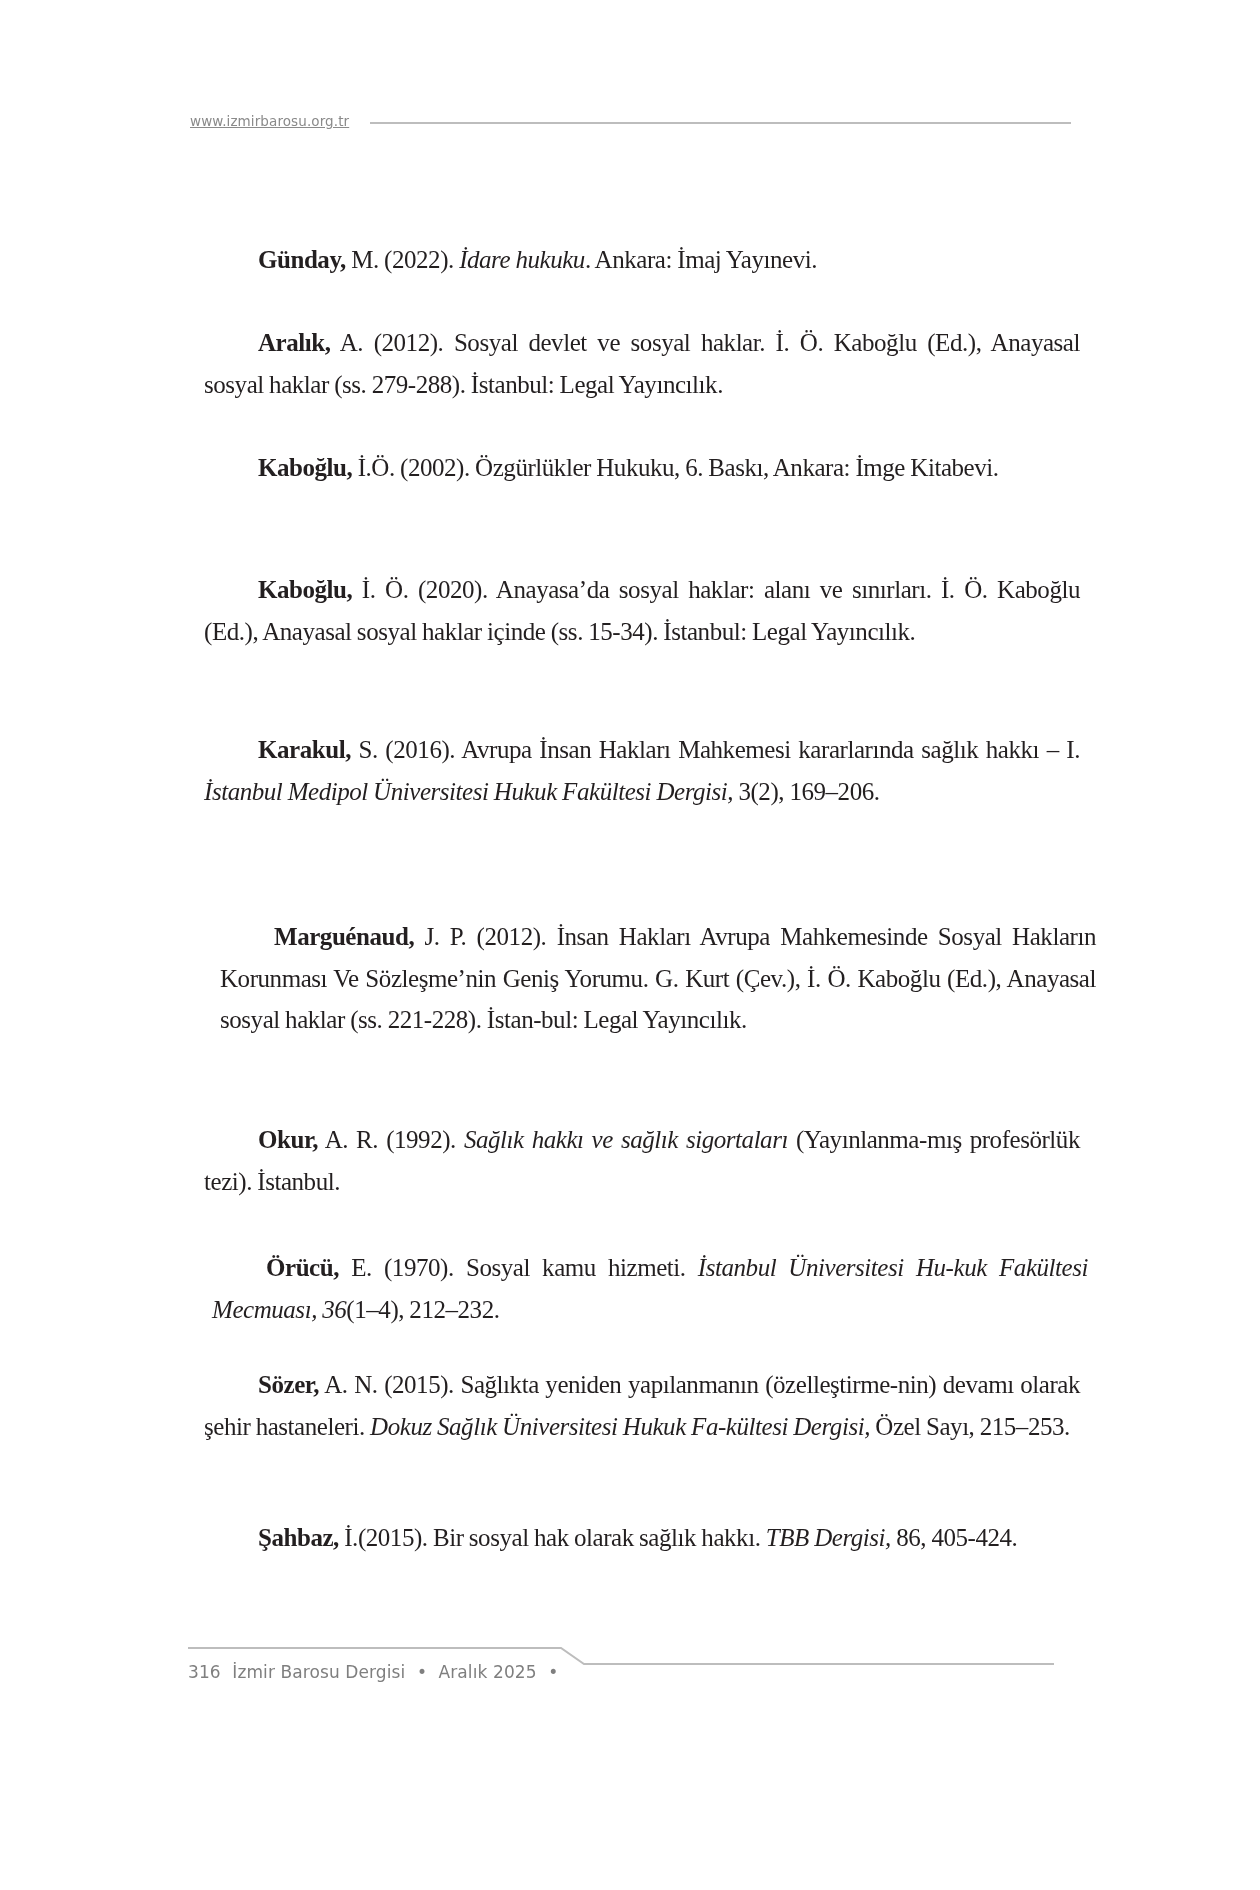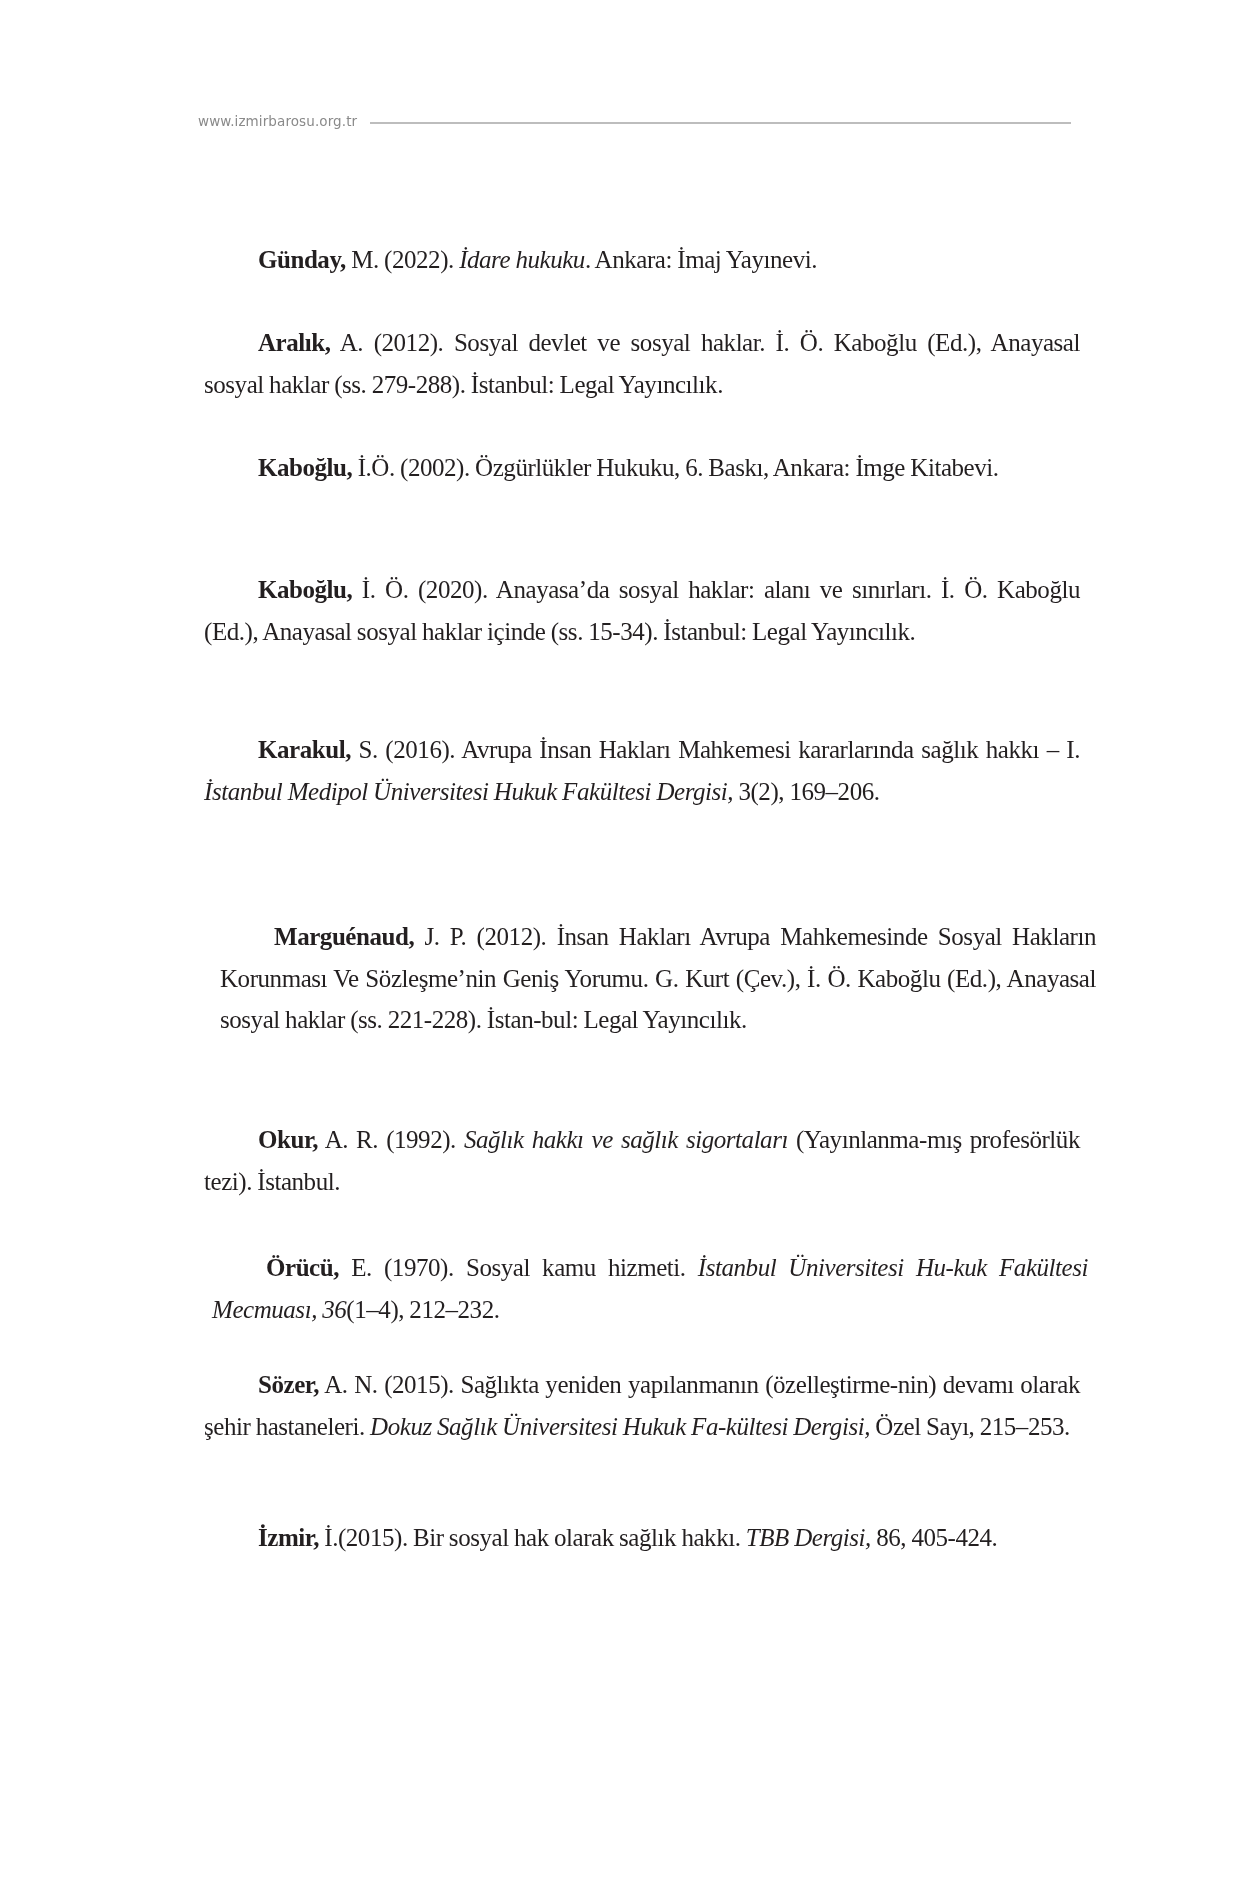--- a/index.html
+++ b/index.html
@@ -1,20 +1,20 @@
 <!DOCTYPE html>
 <html><head>
 <meta charset="utf-8">
 <style>
   html, body { margin: 0; padding: 0; background: #ffffff; }
   body { width: 1260px; height: 1890px; position: relative; overflow: hidden; }
   .page { position: absolute; left: 0; top: 0; width: 1260px; height: 1890px; background: #ffffff; }
 
   .header { position: absolute; left: 190px; top: 110px; width: 880px; height: 26px; }
-  .header-url { position: absolute; left: 8px; top: 3px; font-family: "DejaVu Sans", sans-serif; font-size: 13.5px; color: #8a8a8a; letter-spacing: 0.1px; white-space: nowrap; }
+  .header-url { position: absolute; left: 0; top: 3px; font-family: "DejaVu Sans", sans-serif; font-size: 13.5px; color: #8a8a8a; letter-spacing: 0.1px; white-space: nowrap; text-decoration: underline; }
   .header-rule { position: absolute; left: 180px; top: 12px; width: 701px; height: 2px; background: #bdbdbd; }
 
   .entry { position: absolute; left: 204px; width: 876px;
     font-family: "Liberation Serif", serif; font-size: 25px; line-height: 41.5px;
     color: #231f20; text-align: justify; text-indent: 54px; letter-spacing: -0.45px; word-spacing: -0.5px; }
   .entry .author { font-weight: bold; }
   .entry .it { font-style: italic; }
 
   .footer { position: absolute; left: 188px; top: 1640px; width: 880px; height: 50px; }
   .footer svg { position: absolute; left: 0; top: 0; }
@@ -34,17 +34,29 @@
   <div>
     <p class="entry" style="top:239px;margin:0"><span class="author">Günday,</span><span> M. (2022). </span><span class="it">İdare hukuku</span><span>. Ankara: İmaj Yayınevi.</span></p>
     <p class="entry" style="top:322px;margin:0"><span class="author">Aralık,</span><span> A. (2012). Sosyal devlet ve sosyal haklar. İ. Ö. Kaboğlu (Ed.), Anayasal sosyal haklar (ss. 279-288). İstanbul: Legal Yayıncılık.</span></p>
     <p class="entry" style="top:447px;margin:0"><span class="author">Kaboğlu,</span><span> İ.Ö. (2002). Özgürlükler Hukuku, 6. Baskı, Ankara: İmge Kitabevi.</span></p>
     <p class="entry" style="top:569px;margin:0"><span class="author">Kaboğlu,</span><span> İ. Ö. (2020). Anayasa’da sosyal haklar: alanı ve sınırları. İ. Ö. Kaboğlu (Ed.), Anayasal sosyal haklar içinde (ss. 15-34). İstanbul: Legal Yayıncılık.</span></p>
     <p class="entry" style="top:729px;margin:0"><span class="author">Karakul,</span><span> S. (2016). Avrupa İnsan Hakları Mahkemesi kararlarında sağlık hakkı – I. </span><span class="it">İstanbul Medipol Üniversitesi Hukuk Fakültesi Dergisi,</span><span> 3(2), 169–206.</span></p>
     <p class="entry" style="top:900px;margin:16px"><span class="author">Marguénaud,</span><span> J. P. (2012). İnsan Hakları Avrupa Mahkemesinde Sosyal Hakların Korunması Ve Sözleşme’nin Geniş Yorumu. G. Kurt (Çev.), İ. Ö. Kaboğlu (Ed.), Anayasal sosyal haklar  (ss. 221-228). İstan-bul: Legal Yayıncılık.</span></p>
     <p class="entry" style="top:1119px;margin:0"><span class="author">Okur,</span><span> A. R. (1992). </span><span class="it">Sağlık hakkı ve sağlık sigortaları</span><span> (Yayınlanma-mış profesörlük tezi). İstanbul.</span></p>
     <p class="entry" style="top:1239px;margin:8px"><span class="author">Örücü,</span><span> E. (1970). Sosyal kamu hizmeti. </span><span class="it">İstanbul Üniversitesi Hu-kuk Fakültesi Mecmuası, 36</span><span>(1–4), 212–232.</span></p>
     <p class="entry" style="top:1364px;margin:0"><span class="author">Sözer,</span><span> A. N. (2015). Sağlıkta yeniden yapılanmanın (özelleştirme-nin) devamı olarak şehir hastaneleri. </span><span class="it">Dokuz Sağlık Üniversitesi Hukuk Fa-kültesi Dergisi,</span><span> Özel Sayı, 215–253.</span></p>
-    <p class="entry" style="top:1517px;margin:0"><span class="author">İzmir,</span><span> İ.(2015). Bir sosyal hak olarak sağlık hakkı. </span><span class="it">TBB Dergisi,</span><span> 86, 405-424.</span></p>
+    <p class="entry" style="top:1517px;margin:0"><span class="author">Şahbaz,</span><span> İ.(2015). Bir sosyal hak olarak sağlık hakkı. </span><span class="it">TBB Dergisi,</span><span> 86, 405-424.</span></p>
   </div>
 
+  <div class="footer">
+    <svg width="880" height="30">
+      <polyline points="0,8 373,8 396,24 866,24" fill="none" stroke="#bdbdbd" stroke-width="2"></polyline>
+    </svg>
+    <div class="footer-text">
+      <span>316</span>
+      <span>İzmir Barosu Dergisi</span>
+      <span>•</span>
+      <span>Aralık 2025</span>
+      <span>•</span>
+    </div>
+  </div>
 
 </div>
 
 </body></html>

